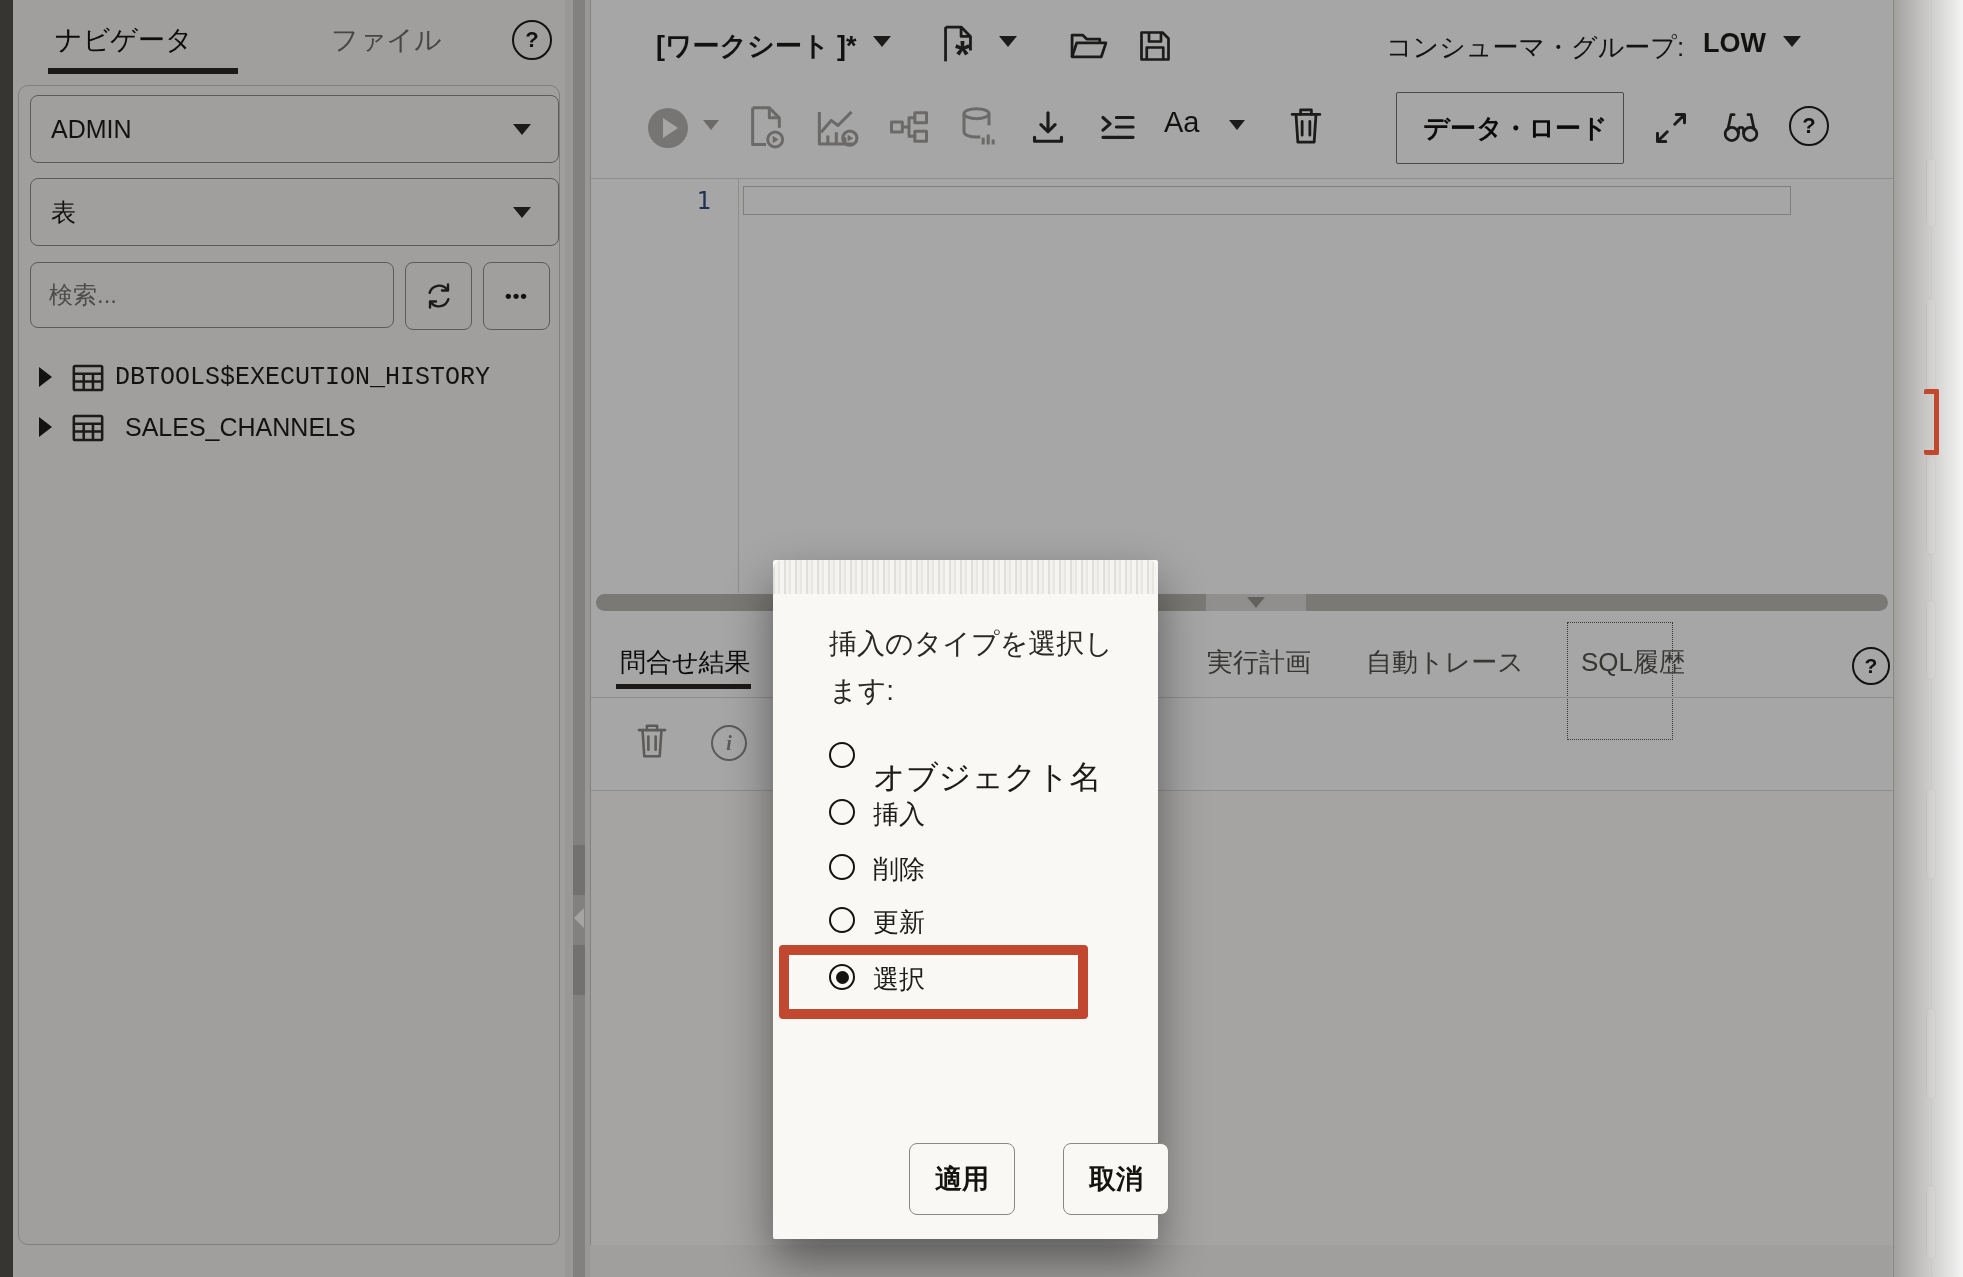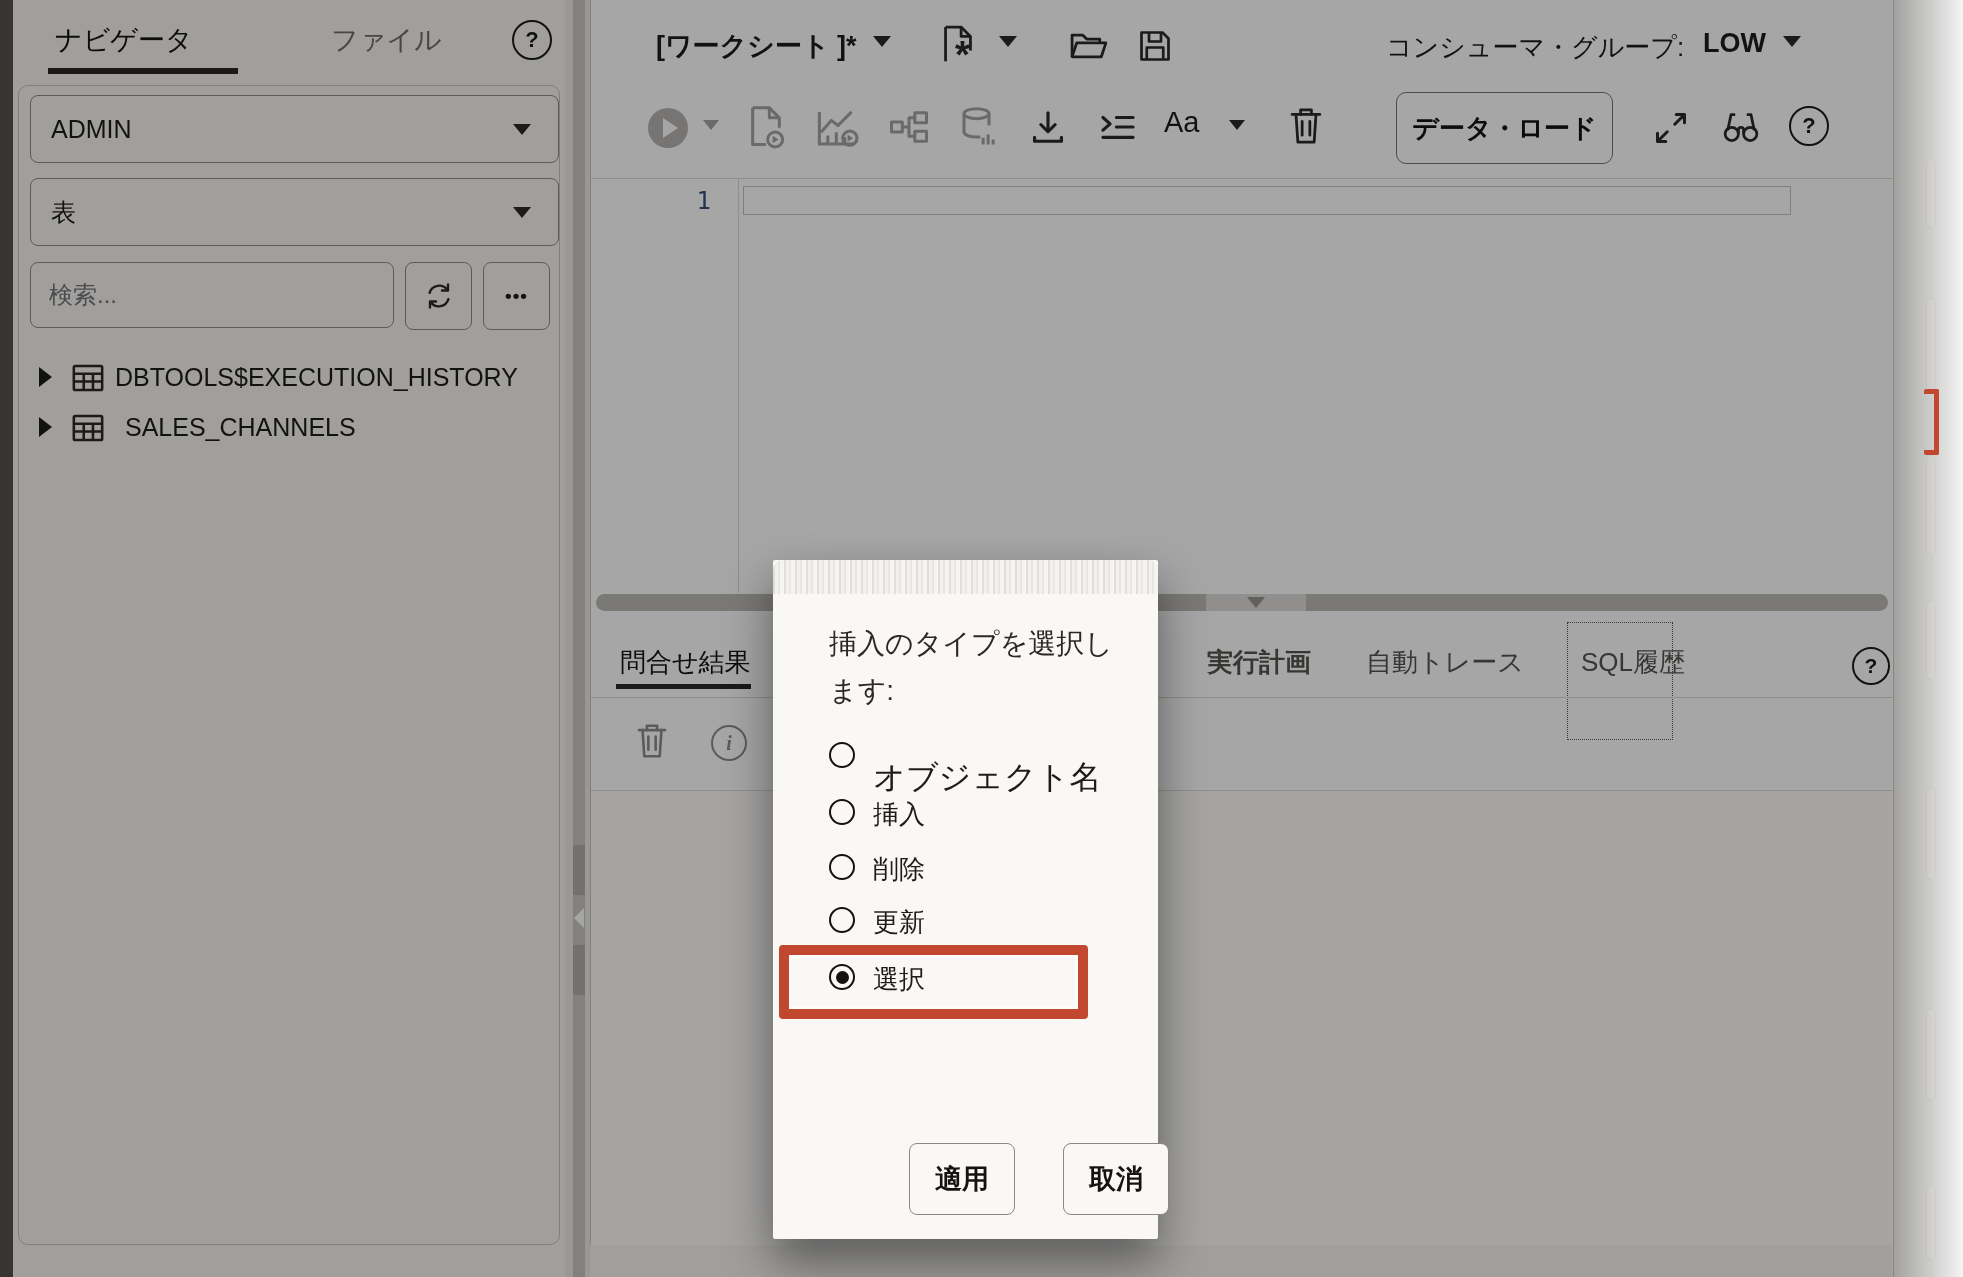--- a/index.html
+++ b/index.html
@@ -75,21 +75,21 @@
 
   <div class="abs" style="left:0;top:350px;width:552px;height:120px;">
     <div class="abs" style="left:0;top:5px;width:552px;height:46px;">
       <span class="abs" style="left:26px;top:12px;width:0;height:0;border-top:10px solid transparent;border-bottom:10px solid transparent;border-left:13px solid #1d1c1a;"></span>
       <span class="abs icon" style="left:58px;top:8px;">
         <svg width="34" height="30" viewBox="0 0 24 21" fill="none" stroke="currentColor" stroke-width="1.8">
           <rect x="2" y="2" width="20" height="17" rx="1"></rect>
             <path d="M2 7.5h20M2 13h20M9 7.5V19M15.5 7.5V19"></path>
         </svg>
       </span>
-      <span class="abs txt" style="left:102px;top:8px;font-size:25px;">DBTOOLS$EXECUTION_HISTORY</span>
+      <span class="abs txt" style="left:102px;top:8px;font-size:25px;font-family:Liberation Mono, monospace;">DBTOOLS$EXECUTION_HISTORY</span>
     </div>
     <div class="abs" style="left:0;top:55px;width:552px;height:46px;">
       <span class="abs" style="left:26px;top:12px;width:0;height:0;border-top:10px solid transparent;border-bottom:10px solid transparent;border-left:13px solid #1d1c1a;"></span>
       <span class="abs icon" style="left:58px;top:8px;">
         <svg width="34" height="30" viewBox="0 0 24 21" fill="none" stroke="currentColor" stroke-width="1.8">
           <rect x="2" y="2" width="20" height="17" rx="1"></rect>
             <path d="M2 7.5h20M2 13h20M9 7.5V19M15.5 7.5V19"></path>
         </svg>
       </span>
       <span class="abs txt" style="left:112px;top:8px;font-size:25px;">SALES_CHANNELS</span>
@@ -200,21 +200,21 @@
 
   <div class="abs icon" style="left:698px;top:106px;">
     <svg width="34" height="40" viewBox="0 0 22 26" fill="none" stroke="currentColor" stroke-width="1.8" stroke-linecap="round" stroke-linejoin="round">
       <path d="M2 5.5h18"></path>
         <path d="M7.5 5.5v-3h7v3"></path>
         <path d="M4.5 5.5l1.2 18h10.6l1.2-18"></path>
         <path d="M8.5 10v9M13.5 10v9"></path>
     </svg>
   </div>
 
-  <div class="abs btn" style="left:805px;top:92px;width:215px;height:70px;font-size:26px;border-color:#77746f;border-radius:10px;background:transparent;">データ・ロード</div>
+  <div class="abs btn" style="left:805px;top:92px;width:215px;height:70px;font-size:26px;border-color:#77746f;border-radius:2px;background:transparent;padding-left:11px;">データ・ロード</div>
 
   <div class="abs icon" style="left:1062px;top:110px;">
     <svg width="36" height="36" viewBox="0 0 24 24" fill="none" stroke="currentColor" stroke-width="2" stroke-linecap="round" stroke-linejoin="round">
       <path d="M14.5 9.5L21 3M21 3h-5.5M21 3v5.5"></path>
         <path d="M9.5 14.5L3 21M3 21h5.5M3 21v-5.5"></path>
     </svg>
   </div>
 
   <div class="abs icon" style="left:1130px;top:108px;">
     <svg width="40" height="38" viewBox="0 0 26 24" fill="none" stroke="currentColor" stroke-width="1.8" stroke-linecap="round" stroke-linejoin="round">
@@ -239,21 +239,21 @@
     <div class="abs" style="left:5px;top:1px;width:1292px;height:17px;border-radius:9px;background:#bcbab6;"></div>
     <div class="abs" style="left:615px;top:1px;width:100px;height:17px;background:#dedcd9;display:flex;align-items:center;justify-content:center;">
       <span style="width:0;height:0;border-left:9px solid transparent;border-right:9px solid transparent;border-top:11px solid #98968f;"></span>
     </div>
   </div>
 
   <div class="abs" style="left:0;top:612px;width:1303px;height:633px;">
     <div class="abs txt tab-label active" style="left:29px;top:33px;">問合せ結果</div>
     <div class="abs" style="left:25px;top:72px;width:135px;height:5px;background:#2b2926;"></div>
 
-    <div class="abs txt tab-label" style="left:616px;top:33px;font-weight:bold;">実行計画</div>
+    <div class="abs txt tab-label" style="left:616px;top:33px;">実行計画</div>
     <div class="abs txt tab-label" style="left:775px;top:33px;">自動トレース</div>
     <div class="abs txt tab-label" style="left:990px;top:33px;">SQL履歴</div>
     <div class="abs" style="left:976px;top:10px;width:106px;height:118px;border:1px dotted #55534f;box-sizing:border-box;"></div>
 
     <div class="abs circle-btn" style="left:1261px;top:35px;width:34px;height:34px;font-size:21px;border-width:2px;">?</div>
 
     <div class="abs divider-h" style="left:0;top:85px;width:1303px;"></div>
 
     <div class="abs icon dis" style="left:45px;top:110px;color:#8f8d89;">
       <svg width="32" height="38" viewBox="0 0 22 26" fill="none" stroke="currentColor" stroke-width="1.8" stroke-linecap="round" stroke-linejoin="round">

